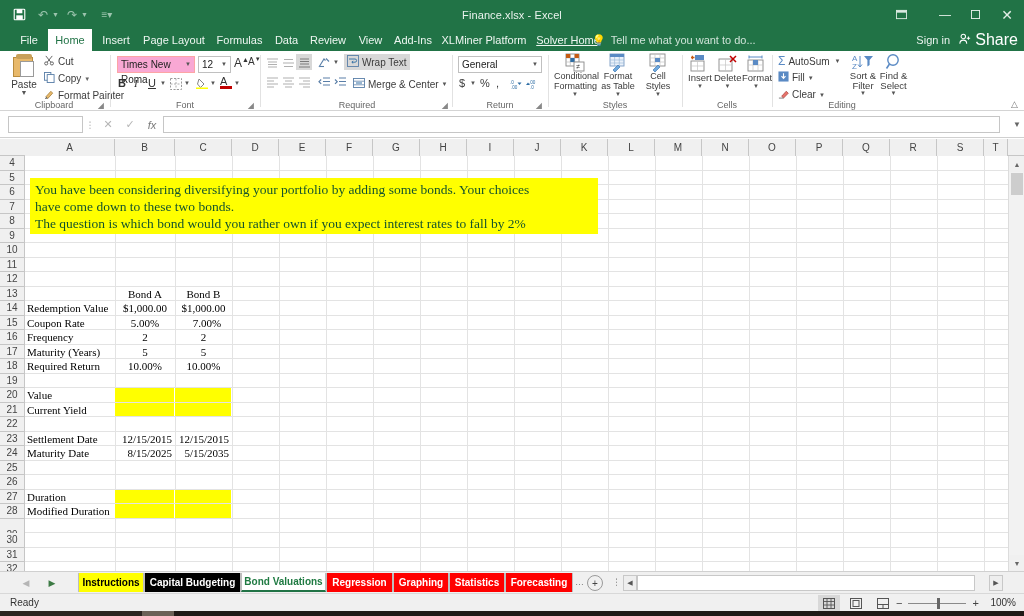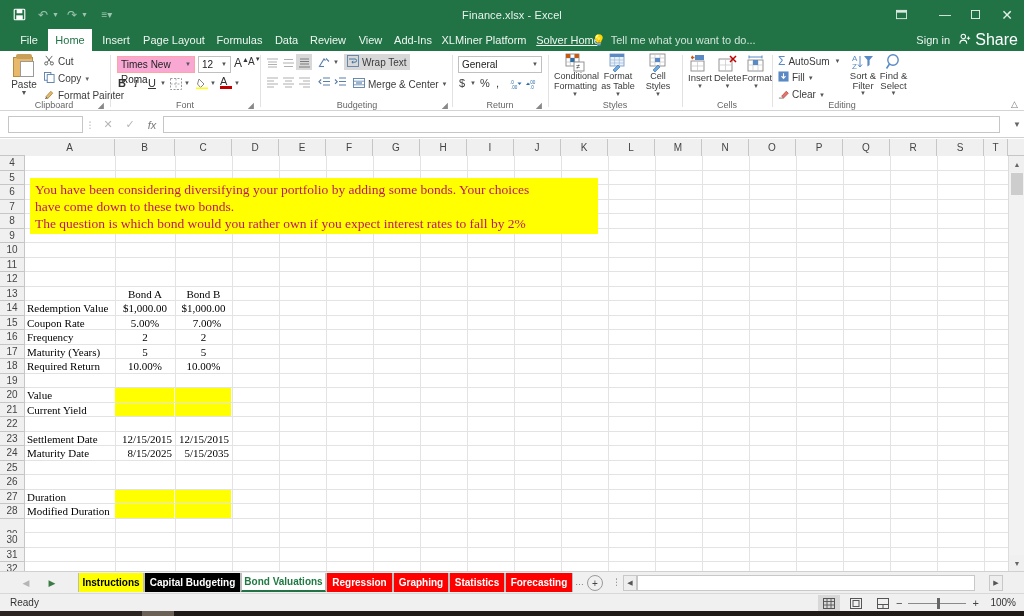--- a/index.html
+++ b/index.html
@@ -124,21 +124,21 @@
   .hline { position:absolute; left:0; width:983px; height:1px; background:#e3e3e3; }
   .cell {
     position:absolute; font-family:"Liberation Serif", serif; font-size:11px; color:#000;
     white-space:nowrap; display:flex; align-items:center; padding:0 2px;
   }
   .cell.c { justify-content:center; }
   .cell.r { justify-content:flex-end; padding-right:3px; }
   .fill-yellow { position:absolute; background:#ffff00; }
   .notebox {
     position:absolute; background:#ffff00;
-    font-family:"Liberation Serif", serif; font-size:13.5px; color:#be185d;
+    font-family:"Liberation Serif", serif; font-size:13.5px; color:#14532d;
     line-height:17.2px; padding:3px 5px 12px 5px;
   }
 
   
   .vsb { position:absolute; right:0; top:17px; width:16px; height:415px; background:#f2f2f2; border-left:1px solid #dcdcdc; }
   .vsb-up, .vsb-dn { position:absolute; left:0; width:16px; height:16px; background:#f0f0f0; display:flex; align-items:center; justify-content:center; font-size:7px; color:#666; }
   .vsb-up { top:0; } .vsb-dn { bottom:0; }
   .vsb-thumb { position:absolute; left:2px; top:17px; width:12px; height:22px; background:#cdcdcd; }
 
   
@@ -383,21 +383,21 @@
           </svg></div>
       <div class="rowitem" style="position:absolute;left:91px;top:26px;">
         <span><svg width="12" height="12" viewBox="0 0 12 12">
               <rect x="0.5" y="1.5" width="11" height="9" fill="none" stroke="#5a7fa8" stroke-width=".9"></rect>
               <path d="M0.5 4.2h11M0.5 7.8h11" stroke="#5a7fa8" stroke-width=".8"></path>
               <path d="M3 6h6" stroke="#2e6da4" stroke-width="1"></path>
             </svg></span>
         <span>Merge &amp; Center</span>
         <span style="font-size:6px;color:#555;">▼</span>
       </div>
-      <div class="glabel">Budgeting</div>
+      <div class="glabel">Required</div>
       <div class="dlg" style="right:4px;">◢</div>
     </div>
     <div class="gdiv" style="left:452px;"></div>
 
     <div class="rgroup" style="left:454px;width:92px;">
       <div style="position:absolute;left:4px;top:5px;width:84px;height:17px;border:1px solid #c0c0c0;background:#fff;font-size:10px;line-height:15px;padding-left:3px;color:#222;">
         <span>General</span>
         <span style="position:absolute;right:3px;top:0;font-size:6px;color:#555;">▼</span>
       </div>
       <div style="position:absolute;left:5px;top:26px;font-size:11px;color:#3b3b3b;"><span>$</span></div>

